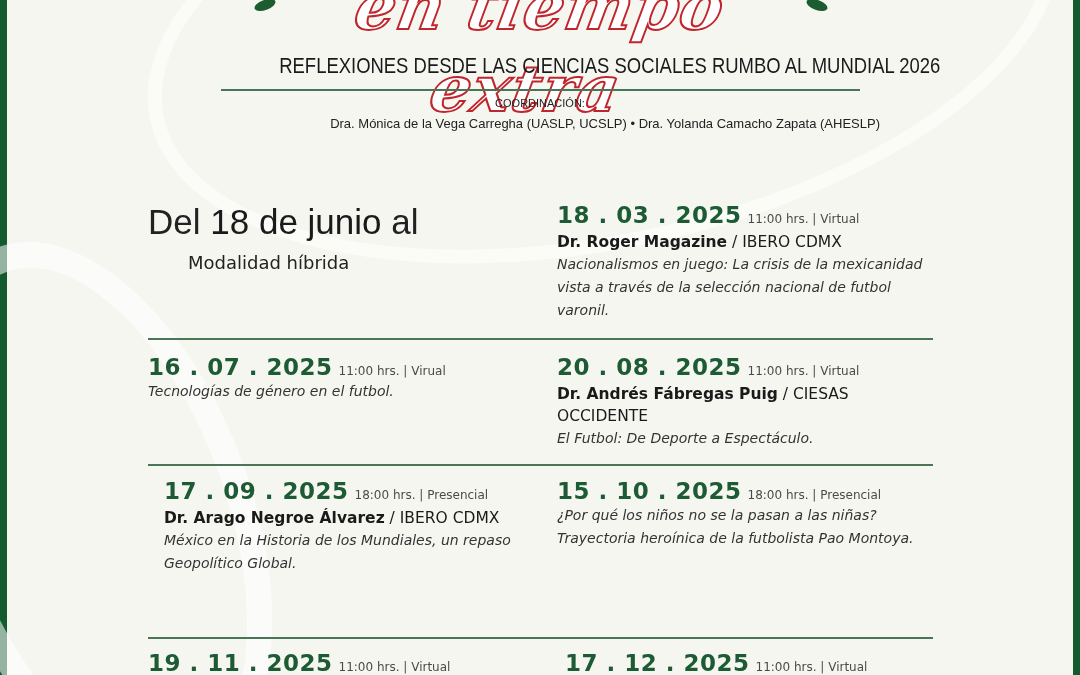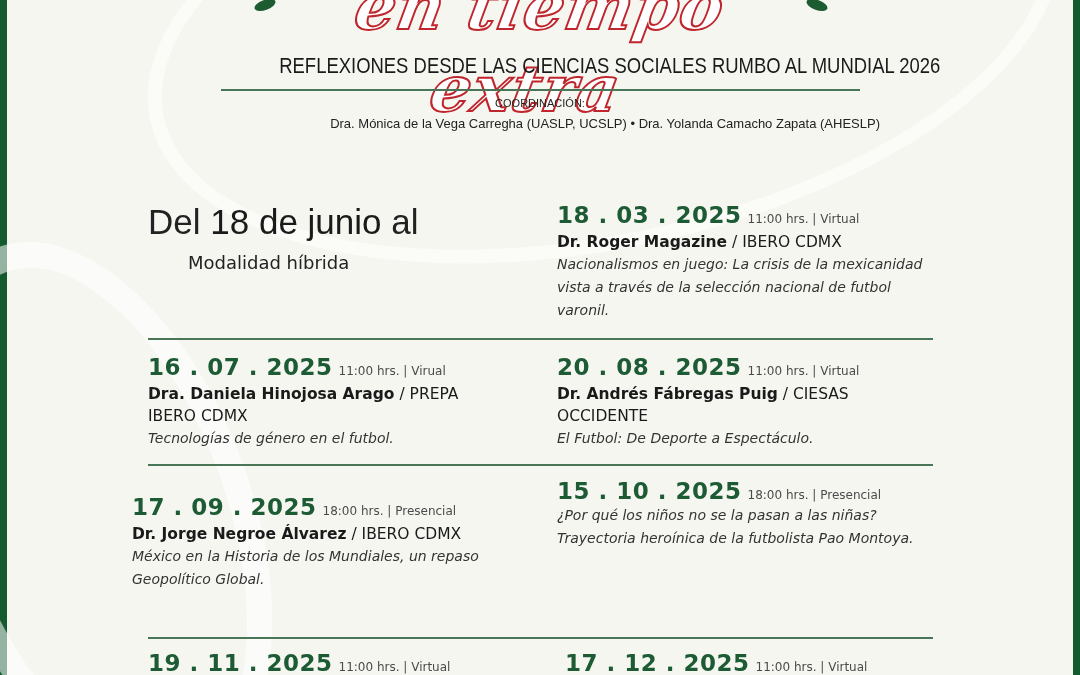--- a/index.html
+++ b/index.html
@@ -74,33 +74,32 @@
 <div class="rule" style="left:148px;top:637px;width:785px;"></div>
 
 <div class="event" style="left:557px;top:202px;">
   <div class="ev-head"><span class="ev-date">18 . 03 . 2025</span><span class="ev-meta">11:00 hrs. | Virtual</span></div>
   <div class="ev-speaker"><b>Dr. Roger Magazine</b><span> / IBERO CDMX</span></div>
   <div class="ev-talk">Nacionalismos en juego: La crisis de la mexicanidad vista a través de la selección nacional de futbol varonil.</div>
 </div>
 
 <div class="event" style="left:148px;top:354px;width:330px;">
   <div class="ev-head"><span class="ev-date">16 . 07 . 2025</span><span class="ev-meta">11:00 hrs. | Virual</span></div>
-  <div class="ev-speaker"><b>Dra. Daniela Hinojosa Arago</b><span> / PREPA IBERO CDMX</span></div>
   <div class="ev-talk">Tecnologías de género en el futbol.</div>
 </div>
 
 <div class="event" style="left:557px;top:354px;width:320px;">
   <div class="ev-head"><span class="ev-date">20 . 08 . 2025</span><span class="ev-meta">11:00 hrs. | Virtual</span></div>
   <div class="ev-speaker"><b>Dr. Andrés Fábregas Puig</b><span> / CIESAS OCCIDENTE</span></div>
   <div class="ev-talk">El Futbol: De Deporte a Espectáculo.</div>
 </div>
 
-<div class="event" style="left:132px;top:478px;width:380px;margin-top:16px;">
+<div class="event" style="left:164px;top:478px;width:380px;">
   <div class="ev-head"><span class="ev-date">17 . 09 . 2025</span><span class="ev-meta">18:00 hrs. | Presencial</span></div>
-  <div class="ev-speaker"><b>Dr. Jorge Negroe Álvarez</b><span> / IBERO CDMX</span></div>
+  <div class="ev-speaker"><b>Dr. Arago Negroe Álvarez</b><span> / IBERO CDMX</span></div>
   <div class="ev-talk">México en la Historia de los Mundiales, un repaso Geopolítico Global.</div>
 </div>
 
 <div class="event" style="left:557px;top:478px;width:360px;">
   <div class="ev-head"><span class="ev-date">15 . 10 . 2025</span><span class="ev-meta">18:00 hrs. | Presencial</span></div>
   <div class="ev-talk">¿Por qué los niños no se la pasan a las niñas? Trayectoria heroínica de la futbolista Pao Montoya.</div>
 </div>
 
 <div class="event" style="left:148px;top:650px;">
   <div class="ev-head"><span class="ev-date">19 . 11 . 2025</span><span class="ev-meta">11:00 hrs. | Virtual</span></div>

